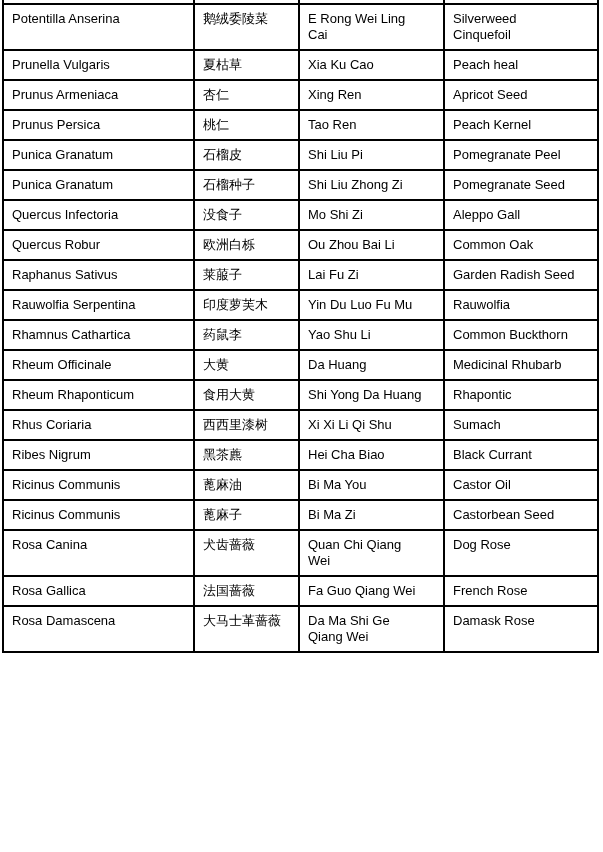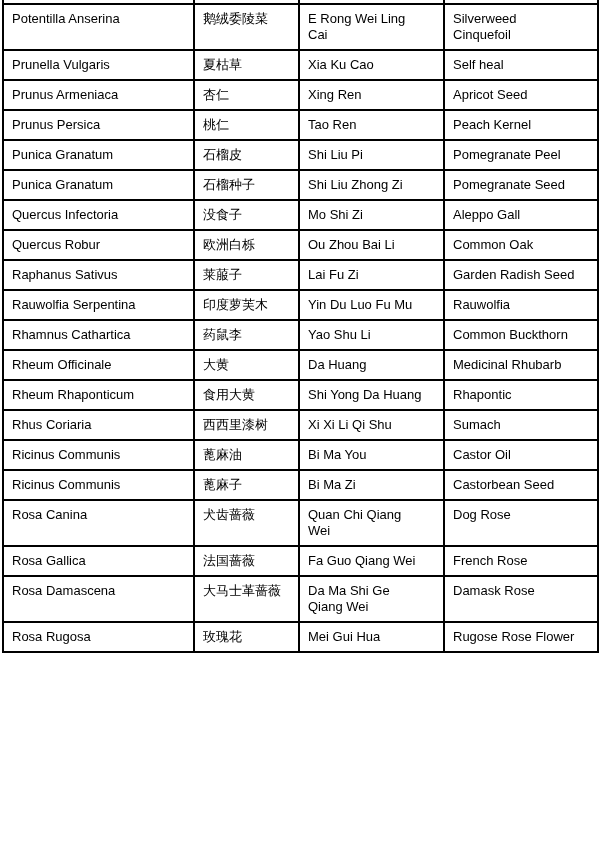--- a/index.html
+++ b/index.html
@@ -62,21 +62,21 @@
     <td>鹅绒委陵菜</td>
     <td>E Rong Wei Ling
 Cai</td>
     <td>Silverweed
 Cinquefoil</td>
   </tr>
       <tr>
     <td>Prunella Vulgaris</td>
     <td>夏枯草</td>
     <td>Xia Ku Cao</td>
-    <td>Self heal</td>
+    <td>Peach heal</td>
   </tr>
       <tr>
     <td>Prunus Armeniaca</td>
     <td>杏仁</td>
     <td>Xing Ren</td>
     <td>Apricot Seed</td>
   </tr>
       <tr>
     <td>Prunus Persica</td>
     <td>桃仁</td>
@@ -137,20 +137,26 @@
     <td>Shi Yong Da Huang</td>
     <td>Rhapontic</td>
   </tr>
       <tr>
     <td>Rhus Coriaria</td>
     <td>西西里漆树</td>
     <td>Xi Xi Li Qi Shu</td>
     <td>Sumach</td>
   </tr>
       <tr>
+    <td>Ribes Nigrum</td>
+    <td>黑茶藨</td>
+    <td>Hei Cha Biao</td>
+    <td>Black Currant</td>
+  </tr>
+      <tr>
     <td>Ricinus Communis</td>
     <td>蓖麻油</td>
     <td>Bi Ma You</td>
     <td>Castor Oil</td>
   </tr>
       <tr>
     <td>Ricinus Communis</td>
     <td>蓖麻子</td>
     <td>Bi Ma Zi</td>
     <td>Castorbean Seed</td>
@@ -168,20 +174,14 @@
     <td>Fa Guo Qiang Wei</td>
     <td>French Rose</td>
   </tr>
       <tr>
     <td>Rosa Damascena</td>
     <td>大马士革蔷薇</td>
     <td>Da Ma Shi Ge
 Qiang Wei</td>
     <td>Damask Rose</td>
   </tr>
-      <tr>
-    <td>Rosa Rugosa</td>
-    <td>玫瑰花</td>
-    <td>Mei Gui Hua</td>
-    <td>Rugose Rose Flower</td>
-  </tr>
     </tbody>
 </table>
 
 </body></html>

